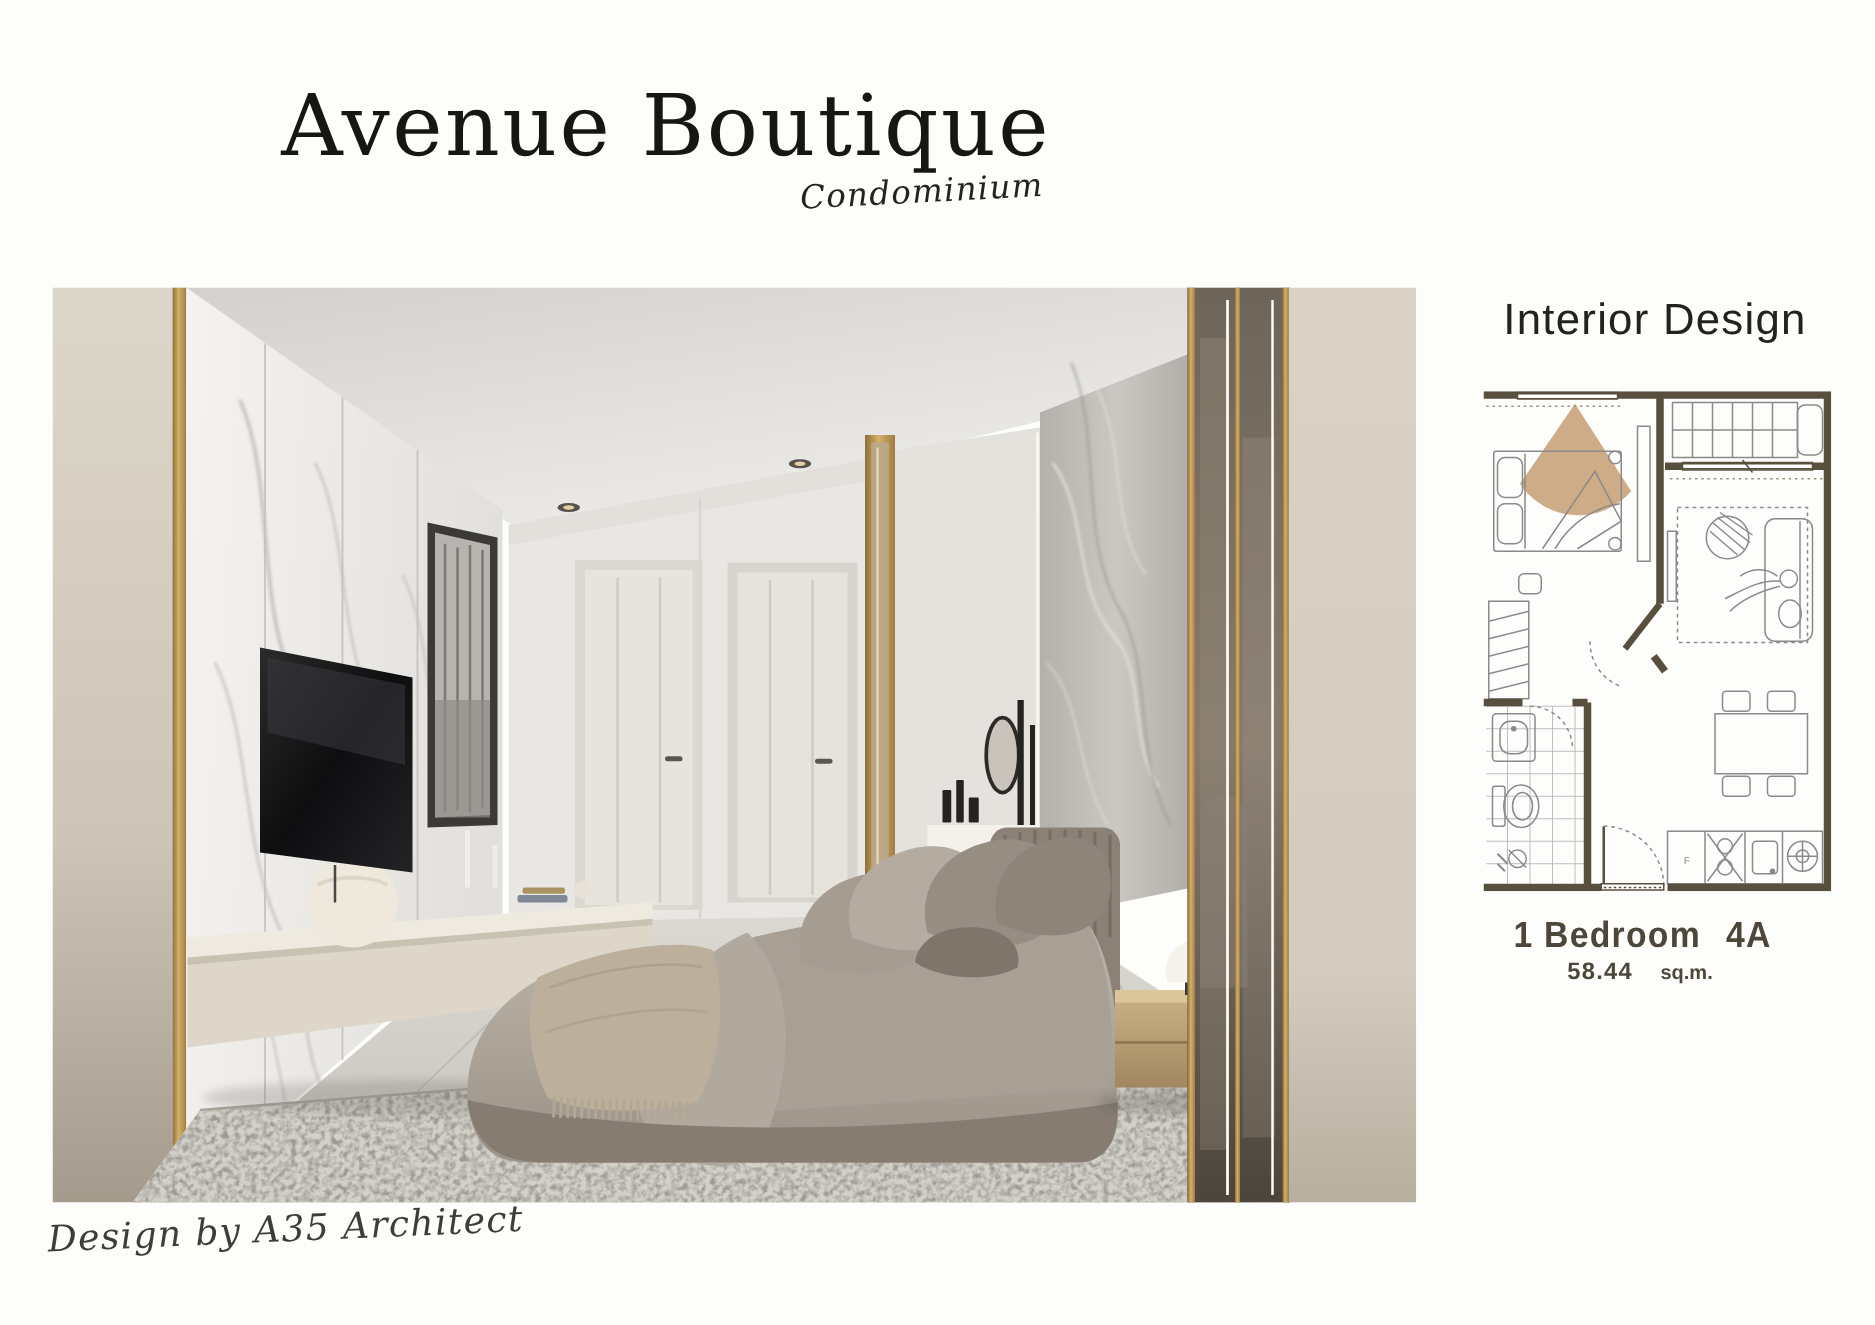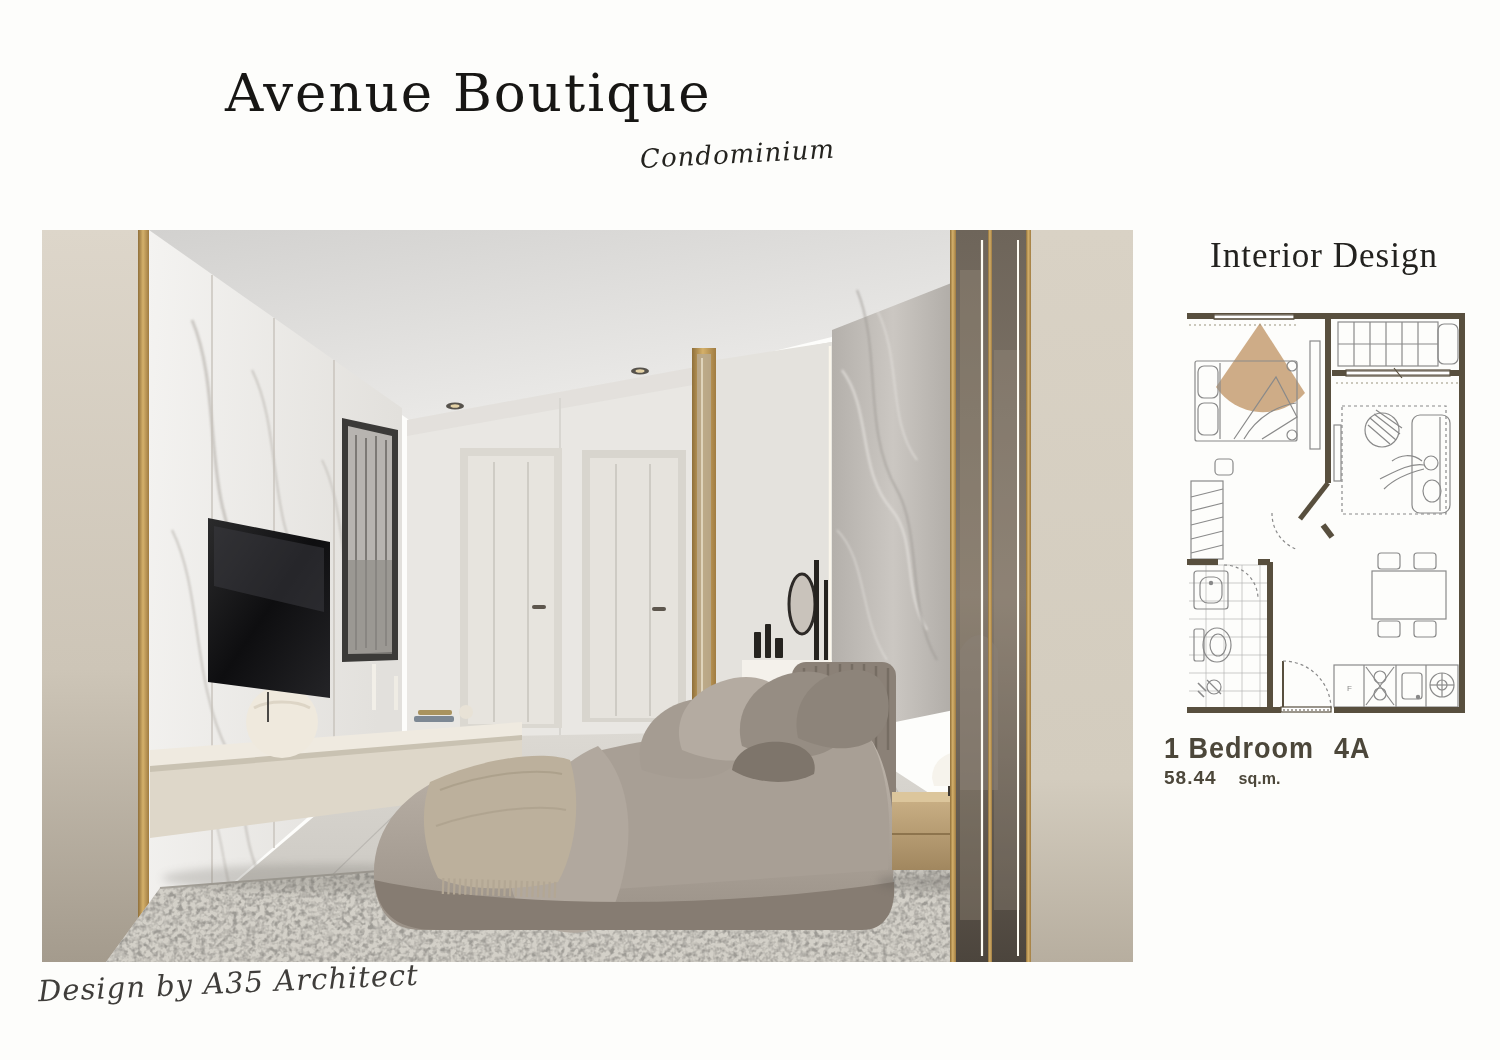--- a/index.html
+++ b/index.html
@@ -3,40 +3,40 @@
 <meta charset="utf-8">
 <style>
   html,body{margin:0;padding:0;}
   body{
     width:1500px;height:1060px;position:relative;overflow:hidden;
     background:#fdfdfb;font-family:"Liberation Serif", serif;color:#1d1c1a;
   }
   
   .brand{
     position:absolute;left:225px;top:62px;width:600px;text-align:left;
-    font-family:"DejaVu Serif", serif;font-size:53px;font-weight:400;
+    font-family:"DejaVu Serif", serif;font-size:68px;font-weight:400;
     letter-spacing:2px;color:#171614;white-space:nowrap;
   }
   .brand-sub{
     position:absolute;left:640px;top:139px;width:190px;text-align:center;
     font-family:"DejaVu Serif", serif;font-style:italic;font-size:26px;
     color:#24231f;transform:rotate(-3deg);letter-spacing:1px;white-space:nowrap;
   }
   
   .photo-wrap{position:absolute;left:42px;top:230px;width:1091px;height:732px;}
   .photo-wrap svg{display:block;}
   
   .interior-heading{
     position:absolute;left:1184px;top:236px;width:280px;text-align:center;
-    font-family:Liberation Serif, serif;font-size:35px;letter-spacing:1px;color:#23221f;
+    font-family:Liberation Sans, sans-serif;font-size:35px;letter-spacing:1px;color:#23221f;
     white-space:nowrap;
   }
   .plan-wrap{position:absolute;left:1184px;top:313px;width:281px;height:400px;}
   .unit-info{
-    position:absolute;left:1164px;top:732px;width:300px;text-align:left;
+    position:absolute;left:1164px;top:732px;width:300px;text-align:center;
     font-family:"Liberation Sans", sans-serif;color:#4c473a;
   }
   .unit-line1{font-size:27px;font-weight:700;letter-spacing:1px;transform:scaleY(1.08);transform-origin:right top;}
   .unit-code{margin-left:20px;}
   .unit-line2{font-size:19px;font-weight:700;letter-spacing:1px;margin-top:4px;padding-right:4px;}
   .unit-line2 .sqm{font-size:16px;margin-left:22px;letter-spacing:0;}
   
   .credit{
     position:absolute;left:38px;top:966px;
     font-family:"DejaVu Serif", serif;font-style:italic;font-size:29px;

